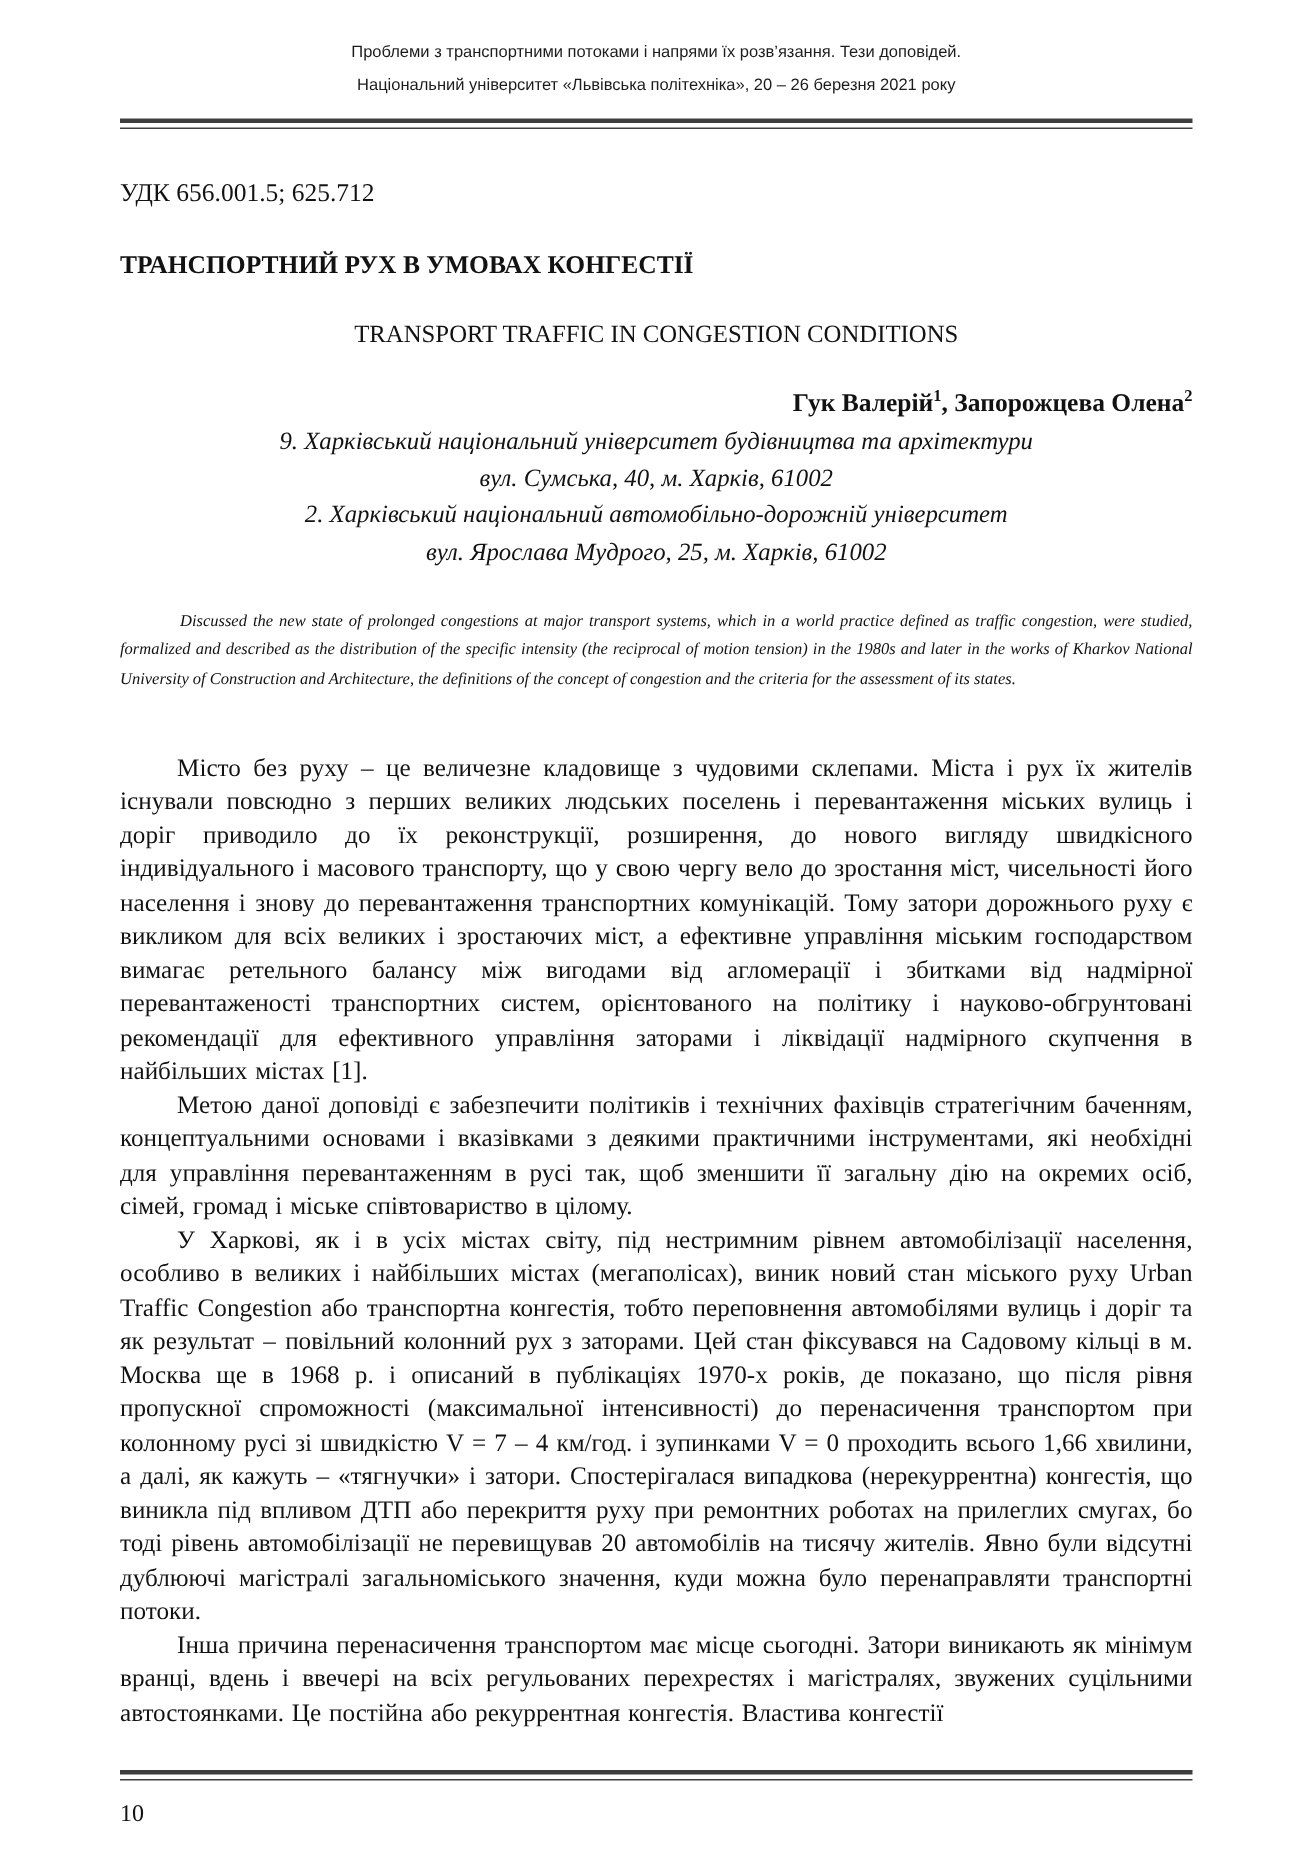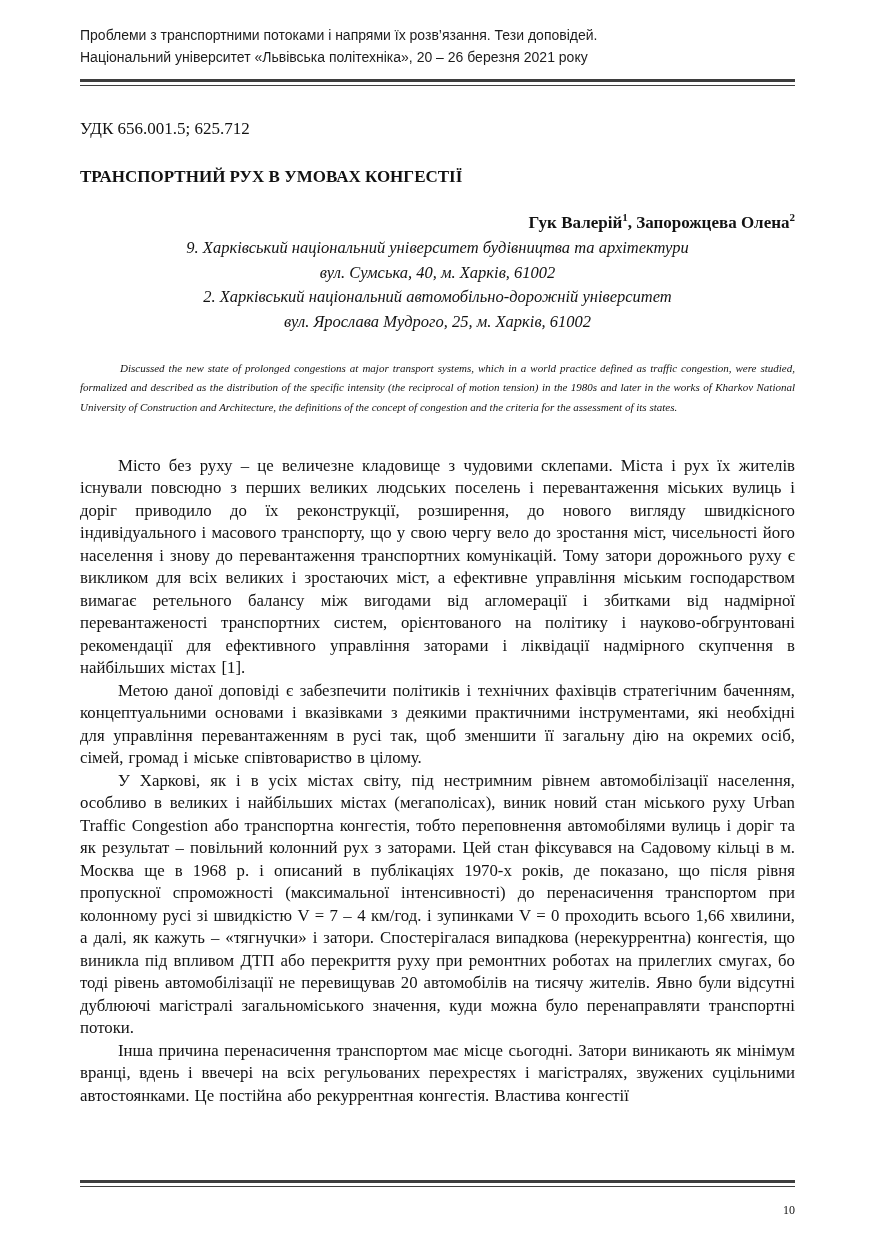--- a/index.html
+++ b/index.html
@@ -15,23 +15,24 @@
     box-sizing: border-box;
     background: #ffffff;
     color: #121212;
     padding: 24px 82px 0 80px;
     overflow: hidden;
     font-family: "Liberation Serif", serif;
   }
   
   .running-head {
     font-family: "Liberation Sans", sans-serif;
-    font-size: 14px;
+    font-size: 11px;
     line-height: 22px;
     color: #1c1c1c;
+    text-align: center;
   }
   .rule-double {
     height: 3px;
     border-top: 3px solid #3e3e3e;
     border-bottom: 1px solid #3e3e3e;
     margin-top: 11px;
   }
   
   .udc {
     margin: 32px 0 0 0;
@@ -92,41 +93,42 @@
   }
   
   .page-footer {
     position: absolute;
     left: 80px;
     right: 82px;
     bottom: 20px;
   }
   .page-footer .rule-double { margin-top: 0; }
   .page-number {
-    text-align: right;
-    font-size: 12px;
+    text-align: left;
+    font-size: 16px;
     line-height: 20px;
     margin-top: 13px;
   }
 </style>
 </head>
 <body>
 
 <div class="page">
 
   <header>
     <div class="running-head">Проблеми з транспортними потоками і напрями їх розв’язання. Тези доповідей.</div>
     <div class="running-head">Національний університет «Львівська політехніка», 20 – 26 березня 2021 року</div>
     <div class="rule-double"></div>
   </header>
 
   <main>
     <p class="udc">УДК 656.001.5; 625.712</p>
 
     <h1 class="title-uk">ТРАНСПОРТНИЙ РУХ В УМОВАХ КОНГЕСТІЇ</h1>
+    <h2 class="title-en">TRANSPORT TRAFFIC IN CONGESTION CONDITIONS</h2>
 
     <p class="authors"><span>Гук Валерій</span><sup>1</sup><span>, </span><span>Запорожцева Олена</span><sup>2</sup></p>
 
     <div class="affiliations">
       <p>9. Харківський національний університет будівництва та архітектури</p>
       <p>вул. Сумська, 40, м. Харків, 61002</p>
       <p>2. Харківський національний автомобільно-дорожній університет</p>
       <p>вул. Ярослава Мудрого, 25, м. Харків, 61002</p>
     </div>
 

